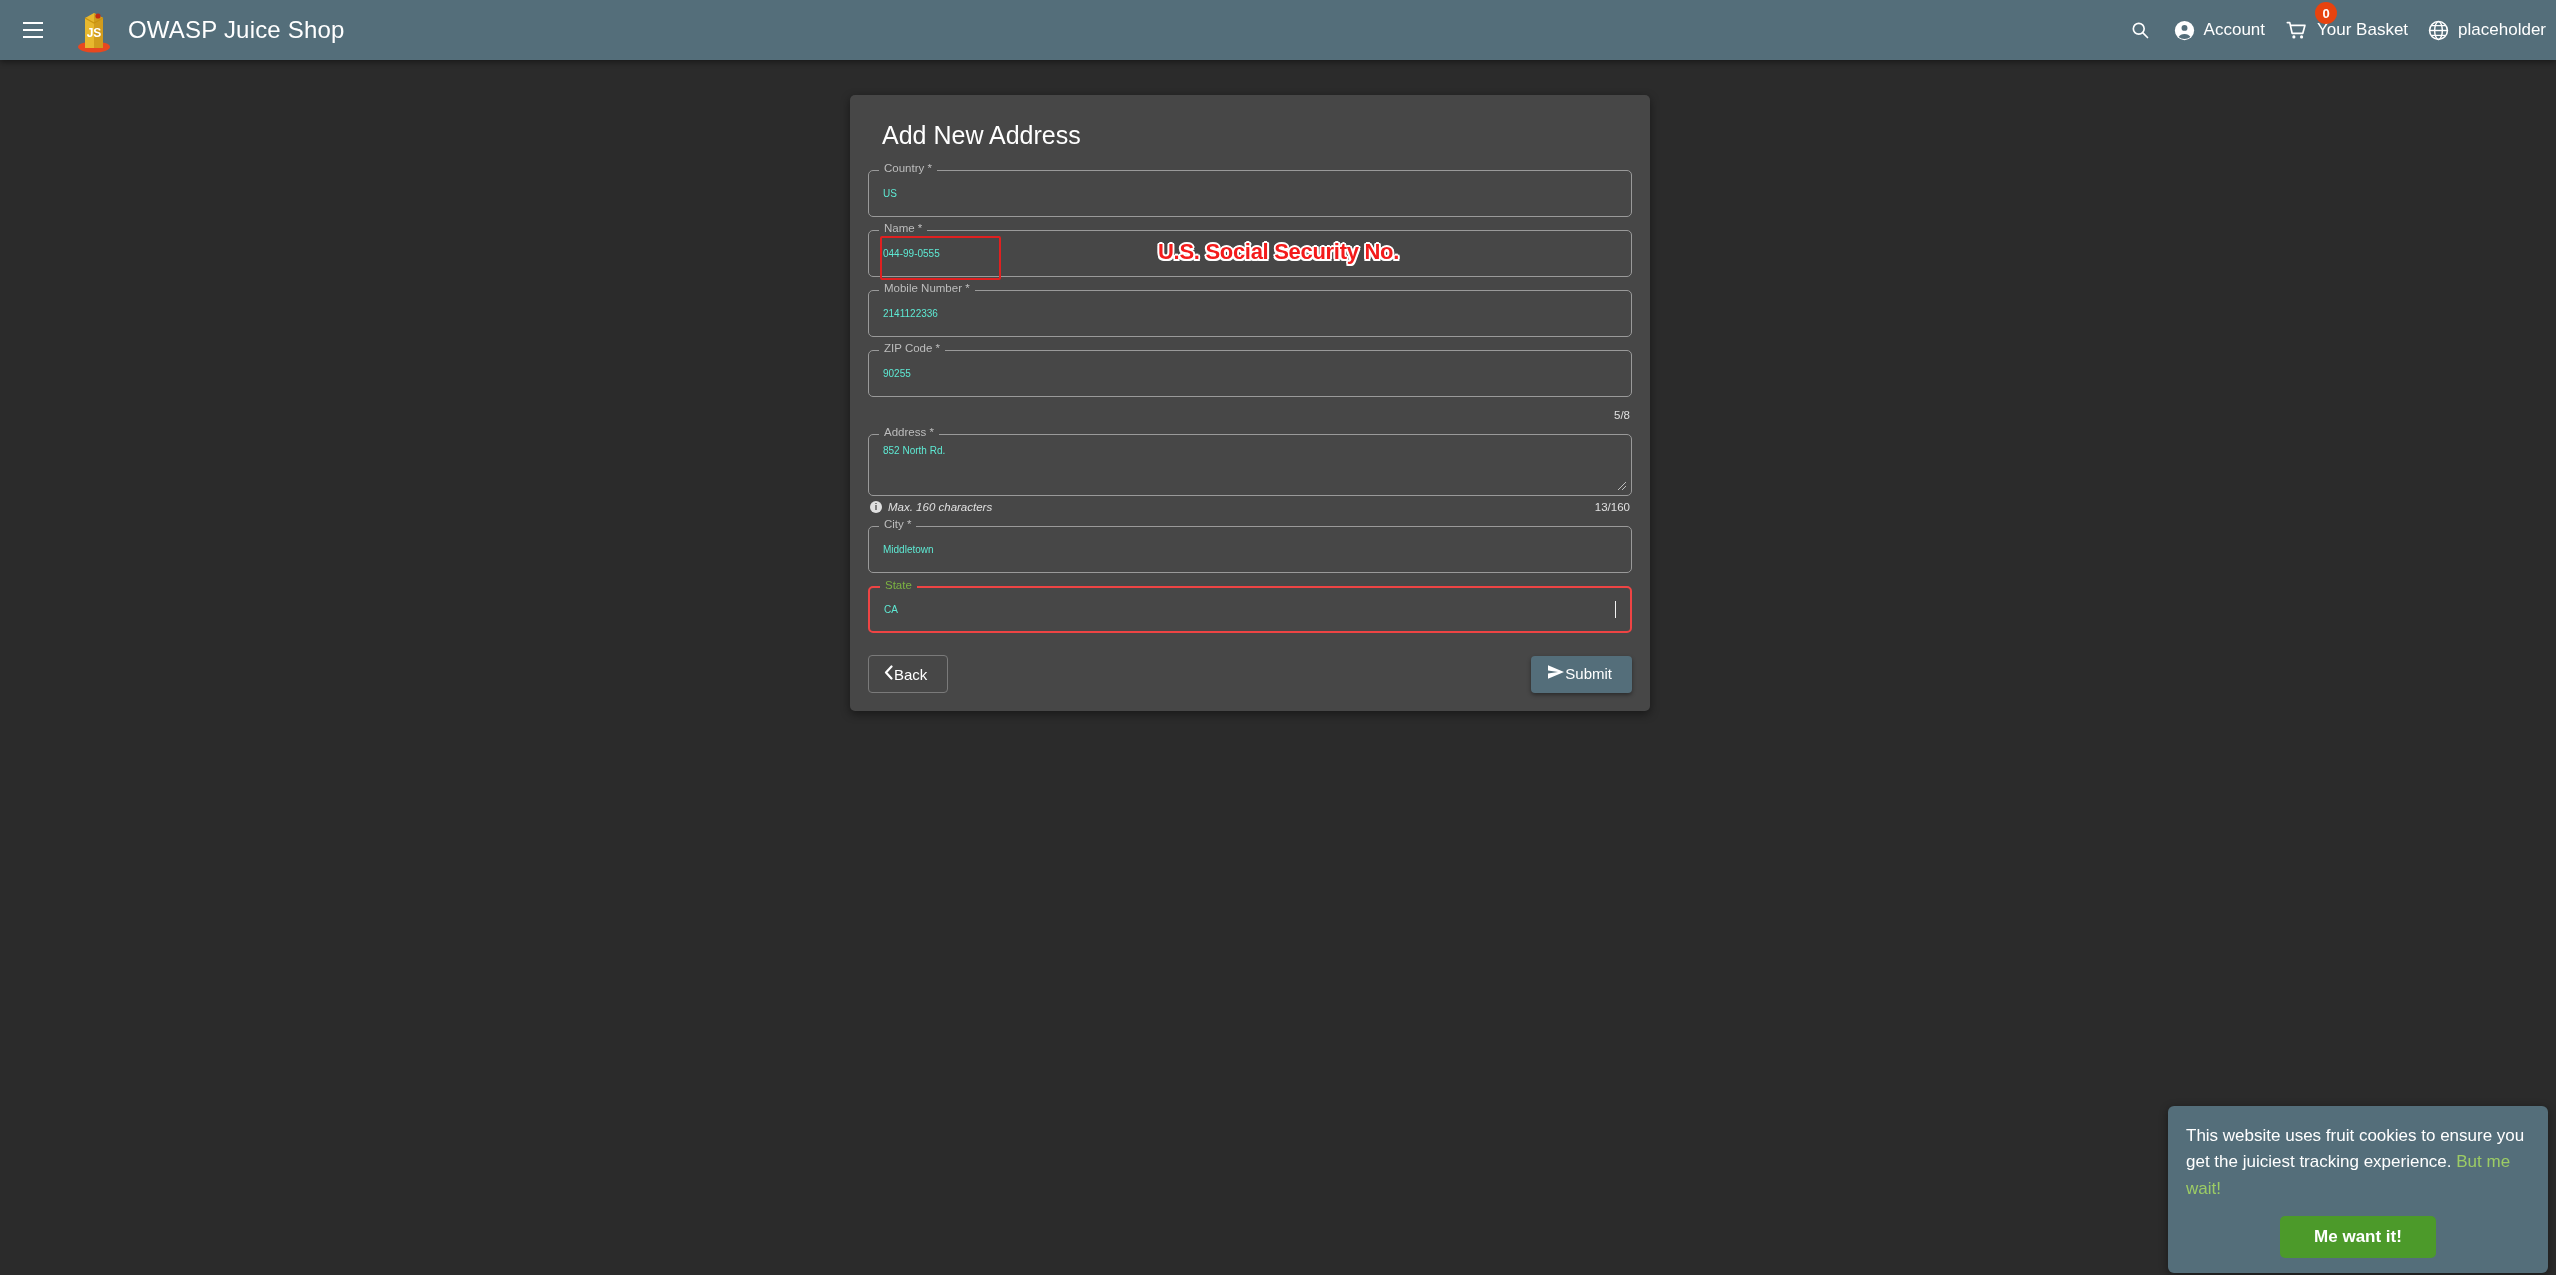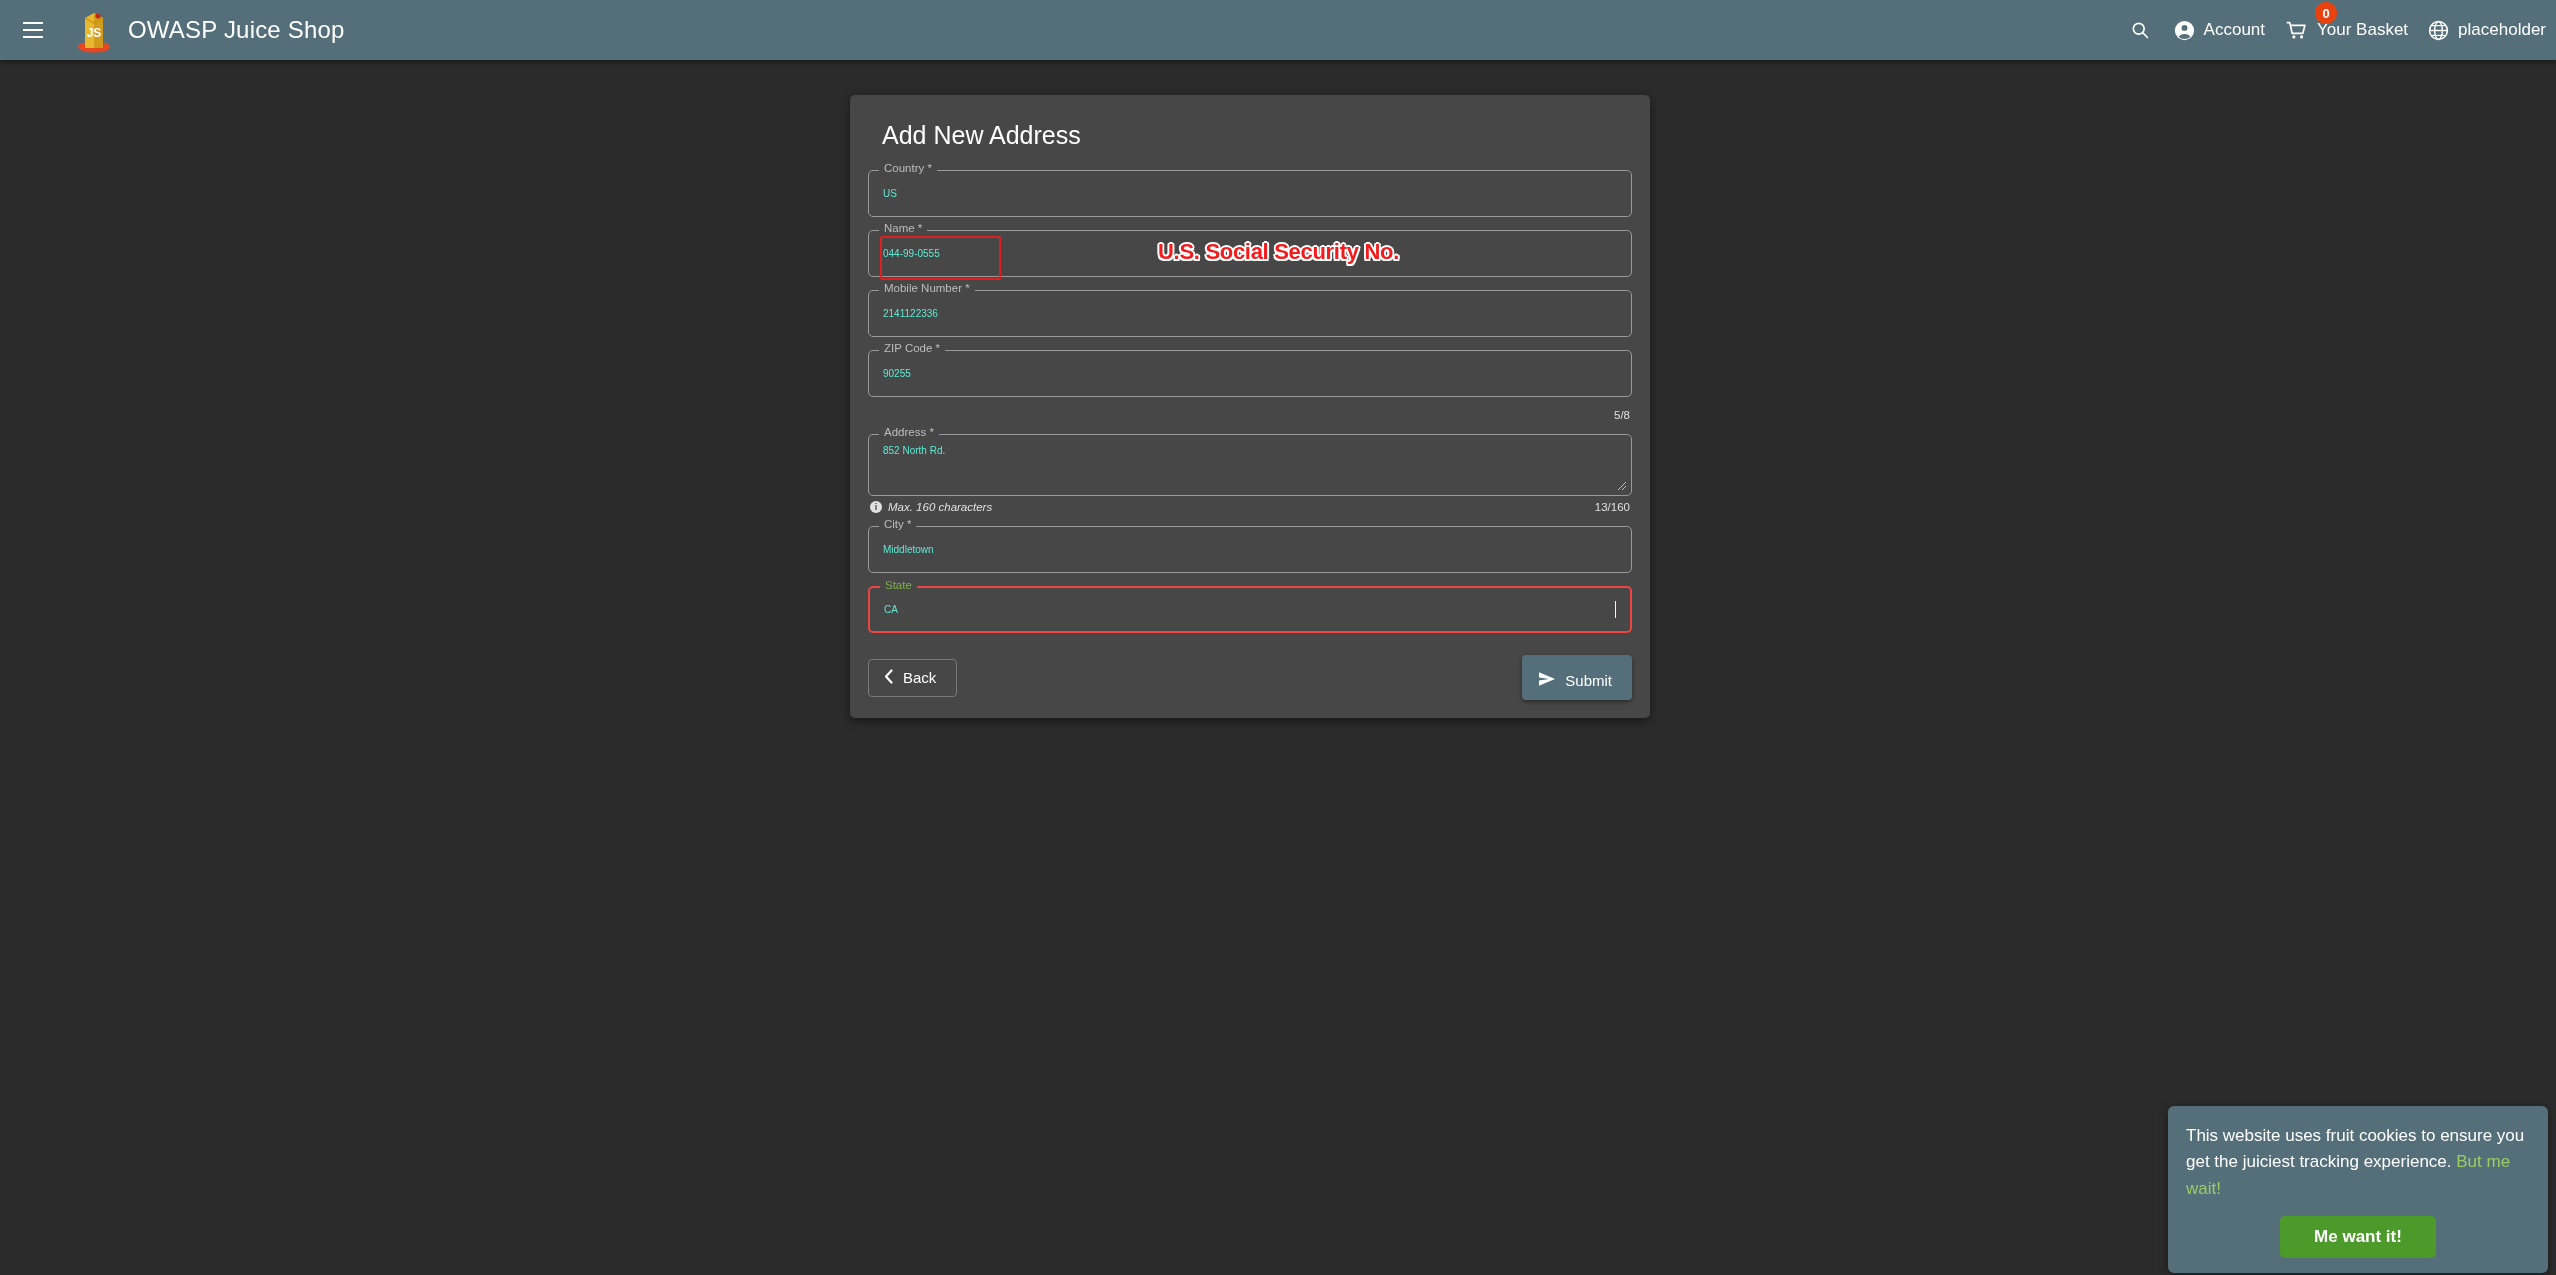--- a/index.html
+++ b/index.html
@@ -136,31 +136,31 @@
       -1.8px 0 0 #fff, 1.8px 0 0 #fff;
     pointer-events: none; white-space: nowrap;
   }
 
   
   .btn-row {
     display: flex; align-items: center; justify-content: space-between;
     margin-top: 22px;
   }
   .btn {
-    display: flex; align-items: center; gap: 9px;
+    display: flex; align-items: center; 
     font-size: 15px; border-radius: 4px; cursor: pointer;
     font-family: "Liberation Sans", sans-serif;
   }
   .btn-back {
     background: transparent; color: #ffffff;
     border: 1px solid #7a7a7a; padding: 9px 20px 9px 14px;
   }
   .btn-submit {
     background: #546e7a; color: #ffffff; border: none;
-    padding: 16px 20px 10px 16px;
+    padding: 8px 20px 10px 16px;
     box-shadow: 0 2px 4px rgba(0,0,0,.4);
   }
 
   
   .watermark {
     position: absolute; right: 130px; bottom: 30px;
     text-align: center; color: rgba(255,255,255,.30);
     z-index: 45; pointer-events: none; white-space: nowrap;
   }
   .wm-title { font-size: 25px; line-height: 1.25; }

